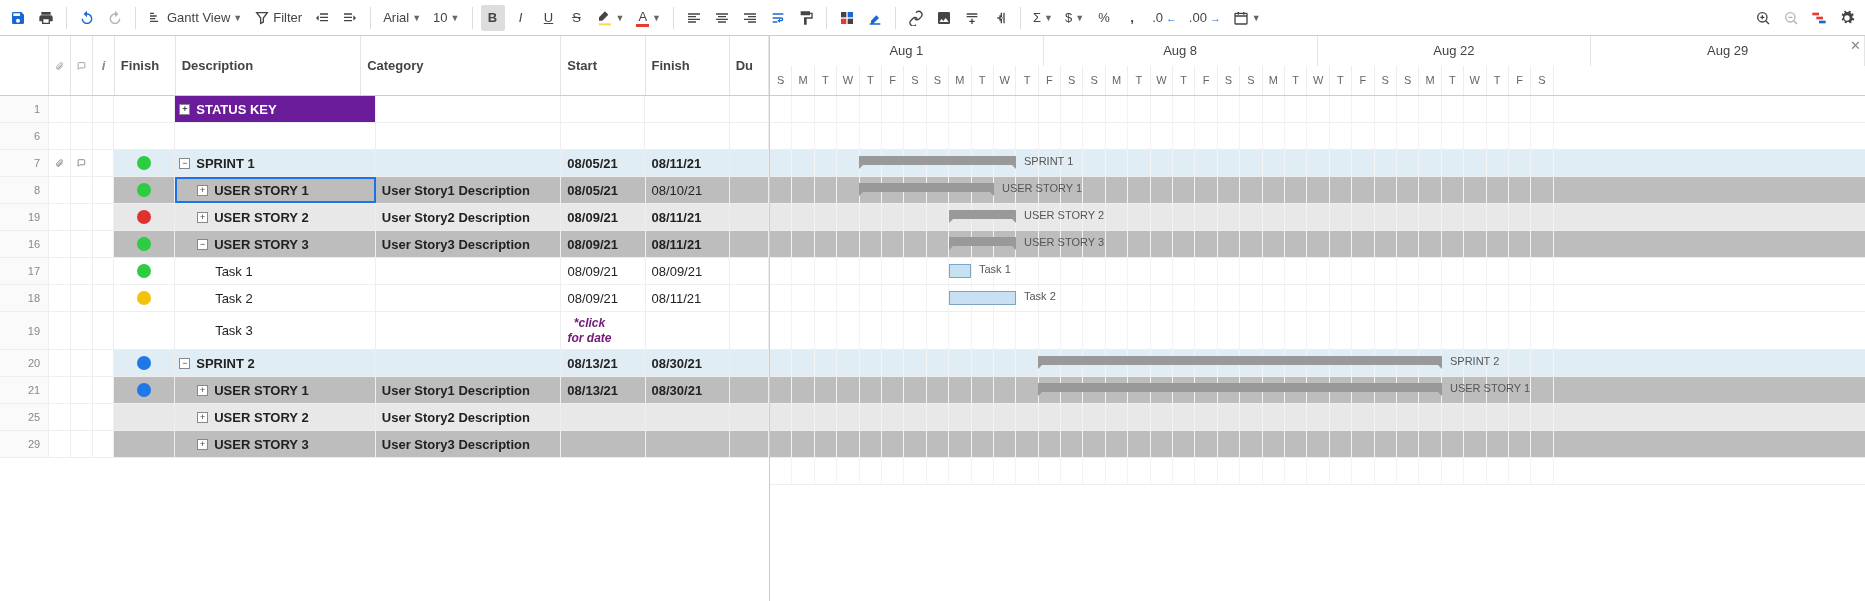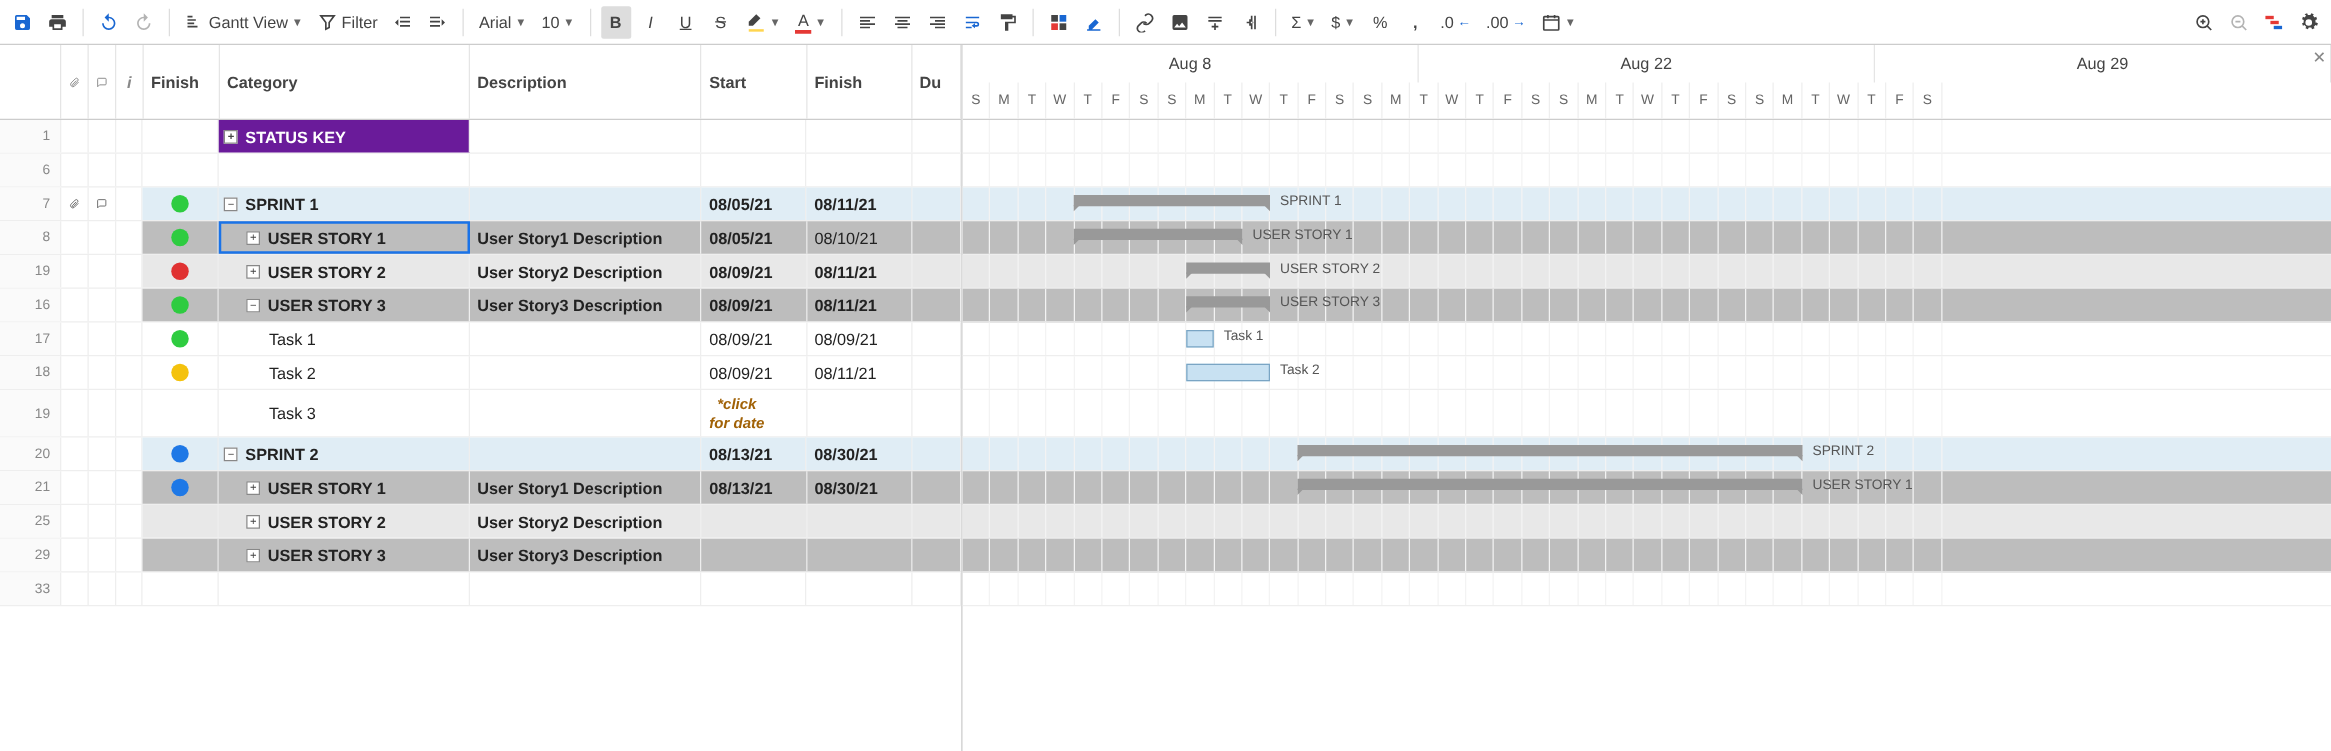--- a/index.html
+++ b/index.html
@@ -27,21 +27,21 @@
 .gridrow.tall{height:38px}
 .gridrow .cell{border-right:1px solid #eee;height:100%;display:flex;align-items:center;padding:0 6px;overflow:hidden;white-space:nowrap}
 .gridrow .rownum{width:50px;justify-content:flex-end;font-size:11px;color:#888;padding-right:8px;background:#fafafa}
 .bg-lblue{background:#e0edf5}
 .bg-gray{background:#bdbdbd}
 .bg-lgray{background:#e8e8e8}
 .bg-purple{background:#6a1b9a;color:#fff;font-weight:bold}
 .dot{width:14px;height:14px;border-radius:50%;margin:auto}
 .sel{outline:2px solid #1a73e8;outline-offset:-2px}
 .expander{width:11px;height:11px;border:1px solid #888;display:inline-flex;align-items:center;justify-content:center;font-size:9px;line-height:1;margin-right:6px;background:#fff;color:#444;cursor:pointer}
-.clickdate{color:#a16207;font-style:italic;font-weight:bold;font-size:12px;text-align:center;line-height:1.2}
+.clickdate{color:#701a75;font-style:italic;font-weight:bold;font-size:12px;text-align:center;line-height:1.2}
 .timeline-hdr{height:60px;border-bottom:1px solid #ccc;display:flex;flex-direction:column}
 .timeline-weeks{display:flex;height:30px}
 .tw{flex:1;border-right:1px solid #e5e5e5;display:flex;align-items:center;justify-content:center;font-size:13px;color:#444}
 .timeline-days{display:flex;height:30px}
 .td{width:22.4px;border-right:1px solid #eee;display:flex;align-items:center;justify-content:center;font-size:11px;color:#666}
 .tbody{position:relative}
 .trow{height:27px;position:relative;border-bottom:1px solid #eee}
 .trow.tall{height:38px}
 .trow .stripes{position:absolute;inset:0;display:flex}
 .trow .stripes div{width:22.4px;border-right:1px solid #f3f3f3}
@@ -249,22 +249,22 @@
             <path d="M21 11l-9 9a5 5 0 0 1-7-7l9-9a3 3 0 0 1 5 5l-9 9a1 1 0 0 1-2-2l8-8"></path>
           </svg>
         </div>
       <div class="ch attcol">
           <svg width="12" height="12" viewBox="0 0 24 24" fill="none" stroke="#888" stroke-width="2">
             <path d="M21 15a2 2 0 0 1-2 2H7l-4 4V5a2 2 0 0 1 2-2h14a2 2 0 0 1 2 2z"></path>
           </svg>
         </div>
       <div class="ch attcol" style="font-style:italic;color:#888">i</div>
       <div class="ch statcol">Finish</div>
+      <div class="ch desccol">Description</div>
       <div class="ch catcol">Category</div>
-      <div class="ch desccol">Description</div>
       <div class="ch startcol">Start</div>
       <div class="ch fincol">Finish</div>
       <div class="ch durcol">Du</div>
     </div>
     <div id="gridbody">
         <div class="gridrow">
           <div class="cell rownum">1</div>
           <div class="cell attcol"></div>
           <div class="cell attcol"></div>
           <div class="cell attcol"></div>
@@ -471,38 +471,27 @@
           <div class="cell statcol bg-gray"></div>
           <div class="cell catcol bg-gray" style="padding-left: 22px;">
             <span class="expander">+</span>
             <span style="font-weight: bold;">USER STORY 3</span>
           </div>
           <div class="cell desccol bg-gray" style="font-weight: bold;">User Story3 Description</div>
           <div class="cell startcol bg-gray"></div>
           <div class="cell fincol bg-gray"></div>
           <div class="cell durcol bg-gray"></div>
         </div>
-        <div class="gridrow">
-          <div class="cell rownum">33</div>
-          <div class="cell attcol"></div>
-          <div class="cell attcol"></div>
-          <div class="cell attcol"></div>
-          <div class="cell statcol "></div>
-          <div class="cell catcol "></div>
-          <div class="cell desccol "></div>
-          <div class="cell startcol "></div>
-          <div class="cell fincol "></div>
-          <div class="cell durcol "></div>
-        </div>
       </div>
   </div>
   <div class="right">
     <span class="close-x">✕</span>
     <div class="timeline-hdr">
       <div class="timeline-weeks" id="twweeks">
+          <div class="tw">Aug 1</div>
           <div class="tw">Aug 8</div>
           <div class="tw">Aug 22</div>
           <div class="tw">Aug 29</div>
         </div>
       <div class="timeline-days" id="twdays">
           <div class="td">S</div>
           <div class="td">M</div>
           <div class="td">T</div>
           <div class="td">W</div>
           <div class="td">T</div>

